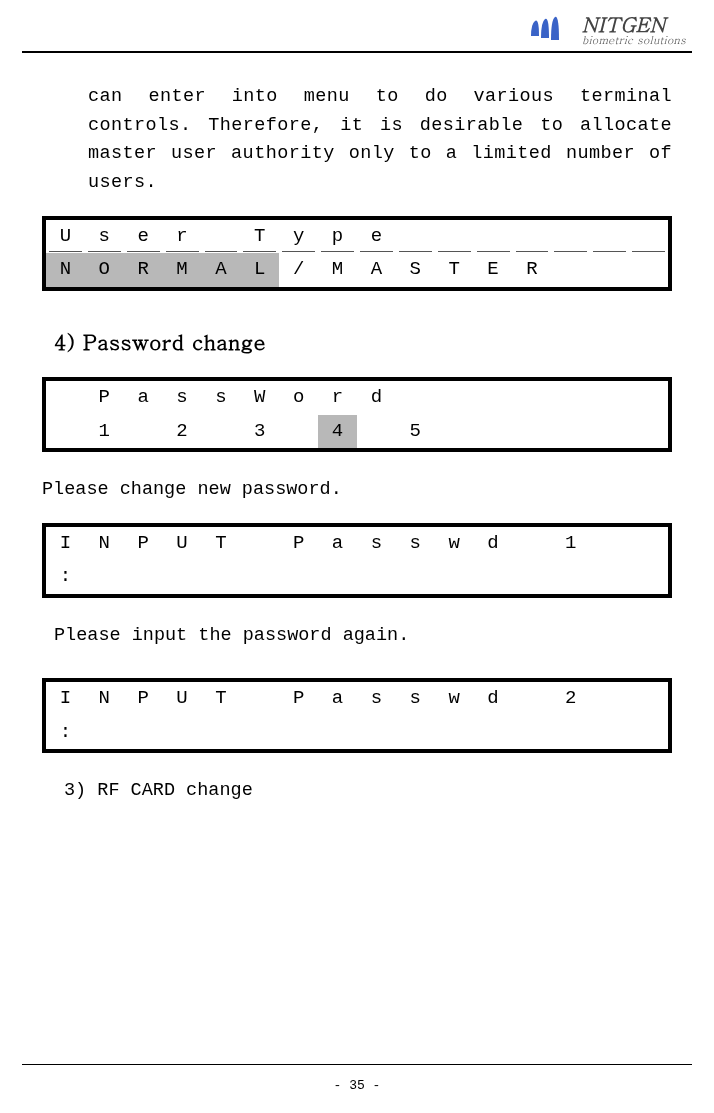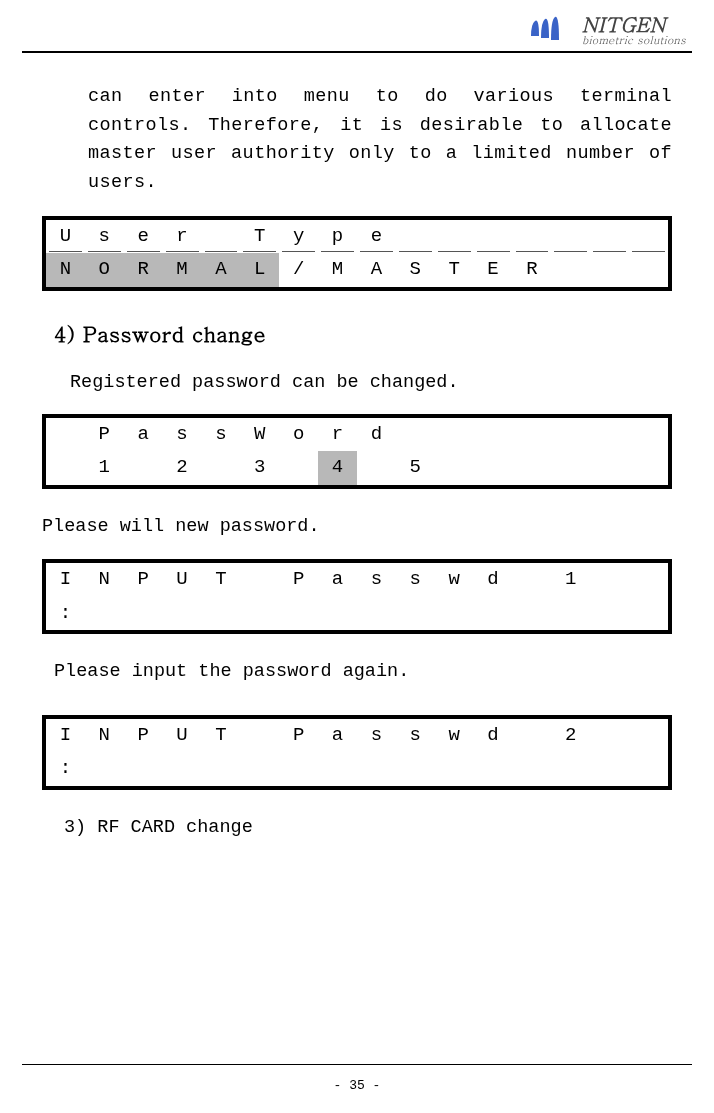--- a/index.html
+++ b/index.html
@@ -65,21 +65,21 @@
       content: "";
       position: absolute;
       left: 3px; right: 3px; bottom: 1px;
       border-bottom: 1px solid #555;
     }
     .shaded { background: #b8b8b8; }
     .section-heading {
       font-family: "Batang", serif;
       font-weight: 700;
       font-size: 21px;
-      margin: 26px 0 20px 12px;
+      margin: 34px 0 20px 12px;
       letter-spacing: 0.5px;
     }
     .subpara {
       margin: 0 0 12px 28px;
     }
     .subpara2 {
       margin: 0 0 18px 4px;
       text-align: justify;
     }
     .subheading {
@@ -162,21 +162,20 @@
         <div class="lcd-cell">E</div>
         <div class="lcd-cell">R</div>
         <div class="lcd-cell">&nbsp;</div>
         <div class="lcd-cell">&nbsp;</div>
         <div class="lcd-cell">&nbsp;</div>
       </div>
   </div>
 
   <div class="section-heading">4) Password change</div>
 
-  <p class="subpara">Registered password can be changed.</p>
 
   <div class="lcd-box">
     <div class="lcd-row" id="pw-row1">
         <div class="lcd-cell">&nbsp;</div>
         <div class="lcd-cell">P</div>
         <div class="lcd-cell">a</div>
         <div class="lcd-cell">s</div>
         <div class="lcd-cell">s</div>
         <div class="lcd-cell">W</div>
         <div class="lcd-cell">o</div>
@@ -203,21 +202,21 @@
         <div class="lcd-cell">5</div>
         <div class="lcd-cell">&nbsp;</div>
         <div class="lcd-cell">&nbsp;</div>
         <div class="lcd-cell">&nbsp;</div>
         <div class="lcd-cell">&nbsp;</div>
         <div class="lcd-cell">&nbsp;</div>
         <div class="lcd-cell">&nbsp;</div>
       </div>
   </div>
 
-  <p class="subpara2" style="margin-left:0;">Please will new password.</p>
+  <p class="subpara2" style="margin-left:0;">Please change new password.</p>
 
   <div class="lcd-box">
     <div class="lcd-row" id="in1-row1">
         <div class="lcd-cell">I</div>
         <div class="lcd-cell">N</div>
         <div class="lcd-cell">P</div>
         <div class="lcd-cell">U</div>
         <div class="lcd-cell">T</div>
         <div class="lcd-cell">&nbsp;</div>
         <div class="lcd-cell">P</div>

